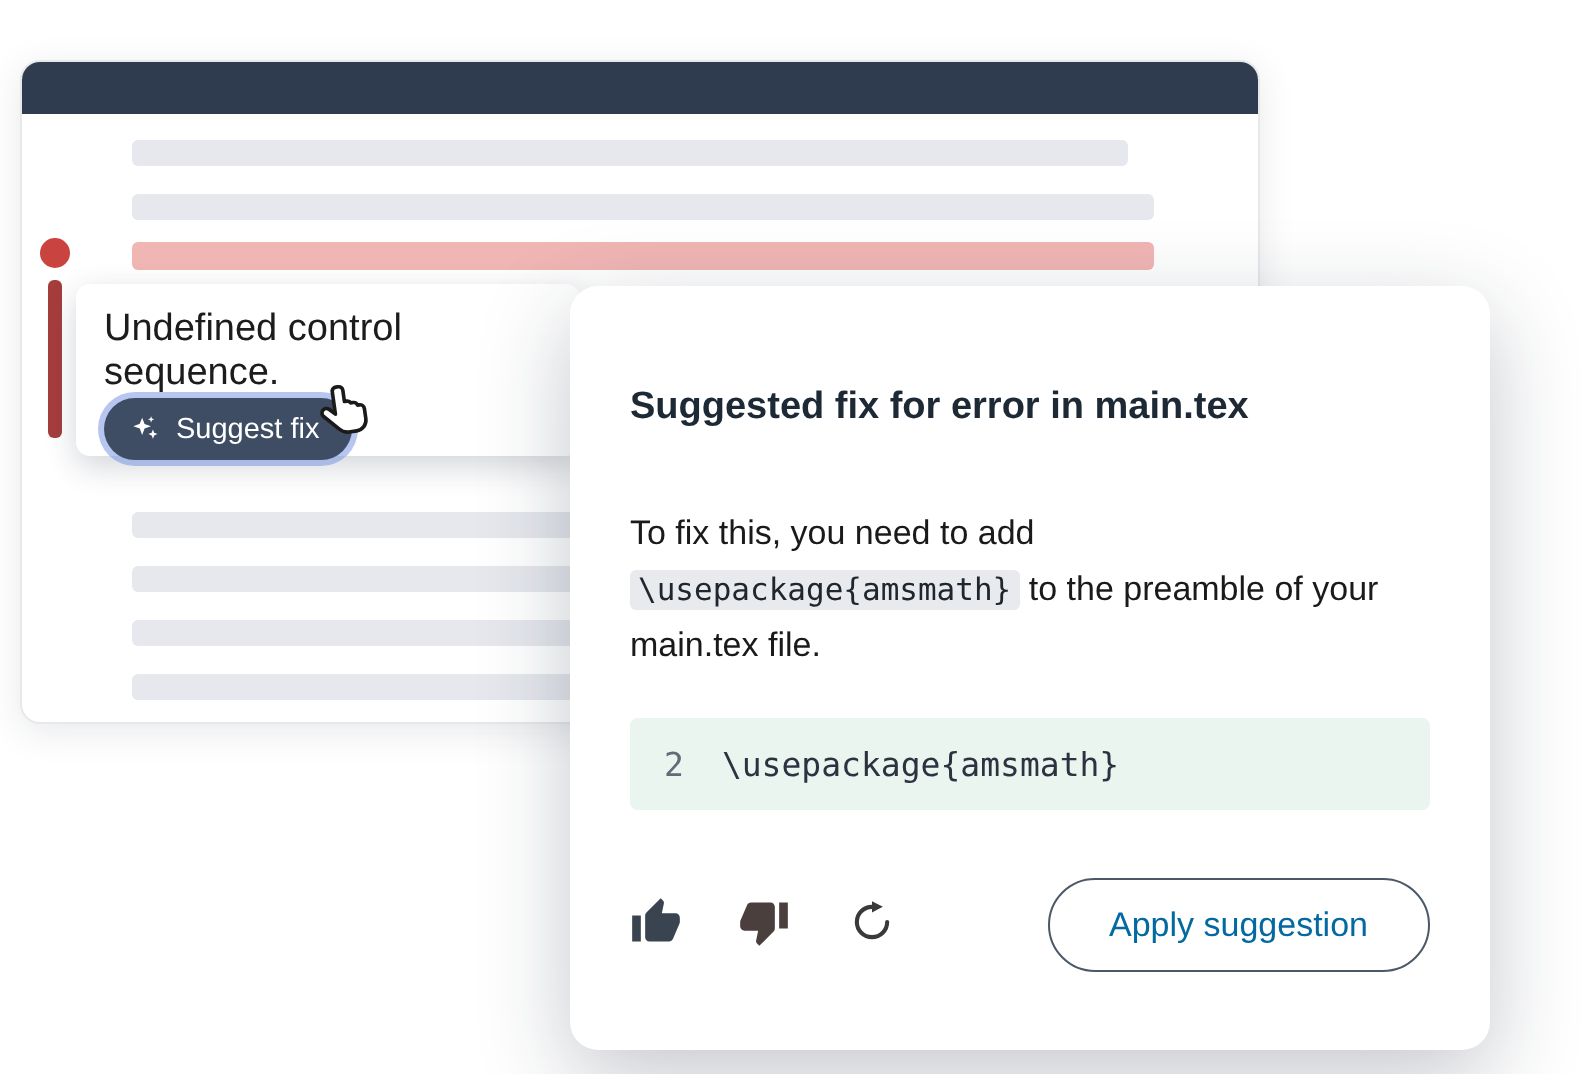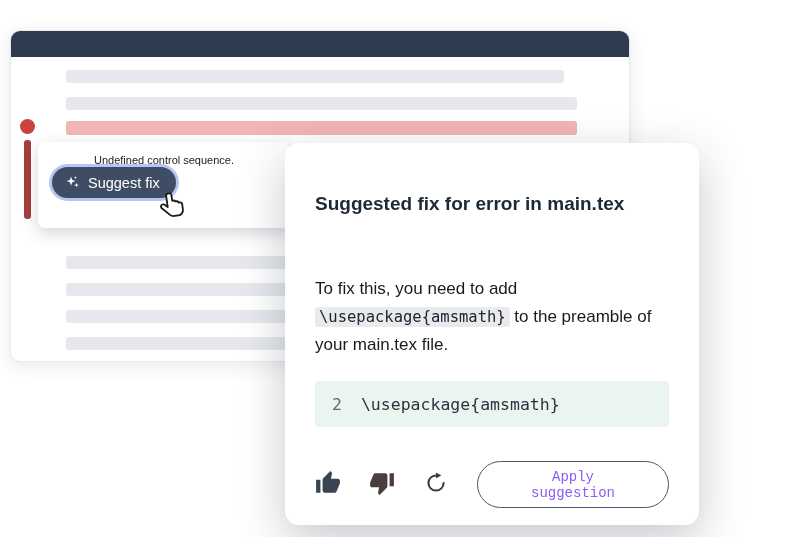--- a/index.html
+++ b/index.html
@@ -69,23 +69,22 @@
     position: absolute;
     left: 38px; top: 142px;
     width: 252px; height: 86px;
     background: #ffffff;
     border-radius: 7px;
     box-shadow: 0 5px 16px rgba(30, 40, 60, 0.20);
     padding: 12px 14px;
     z-index: 3;
   }
   .tooltip-message {
-    font-size: 11px;
+    font-size: 19px;
     color: #1c1c1c;
-    text-align: center;
   }
   .suggest-fix-btn {
     margin-top: 1px;
     display: inline-flex;
     align-items: center;
     gap: 7px;
     background: #3e4d63;
     color: #ffffff;
     font-family: inherit;
     font-size: 14.5px;
@@ -102,34 +101,34 @@
     left: 158px; top: 190px;
     width: 32px; height: 34px;
     z-index: 4;
     transform: rotate(-8deg);
   }
 
   
   .suggestion-card {
     position: absolute;
     left: 285px; top: 143px;
-    width: 414px; height: 382px;
+    width: 460px; height: 382px;
     background: #ffffff;
     border-radius: 14px;
     box-shadow: 0 14px 45px rgba(25, 35, 55, 0.25);
     padding: 50px 30px 30px 30px;
     z-index: 5;
   }
   .card-title {
     font-size: 19px;
     font-weight: 700;
     color: #1e2936;
   }
   .card-body {
-    margin-top: 60px;
+    margin-top: 38px;
     font-size: 17px;
     line-height: 1.65;
     color: #1a1a1a;
     max-width: 400px;
   }
   .inline-code {
     font-family: "DejaVu Sans Mono", "Liberation Mono", monospace;
     font-size: 15.5px;
     background: #e8eaee;
     border-radius: 3px;
@@ -168,23 +167,23 @@
     display: flex;
     align-items: center;
   }
   .apply-btn {
     margin-left: auto;
     height: 47px;
     padding: 0 30px;
     border: 1.6px solid #4c5866;
     border-radius: 24px;
     background: #ffffff;
-    font-family: Liberation Mono, monospace;
-    font-size: 14px;
-    color: #8b5cf6;
+    font-family: Liberation Sans, sans-serif;
+    font-size: 17px;
+    color: #0369a1;
     cursor: pointer;
   }
 </style>
 </head>
 <body>
 
 <div class="canvas">
 
   <div class="editor-window">
     <div class="editor-titlebar"></div>

